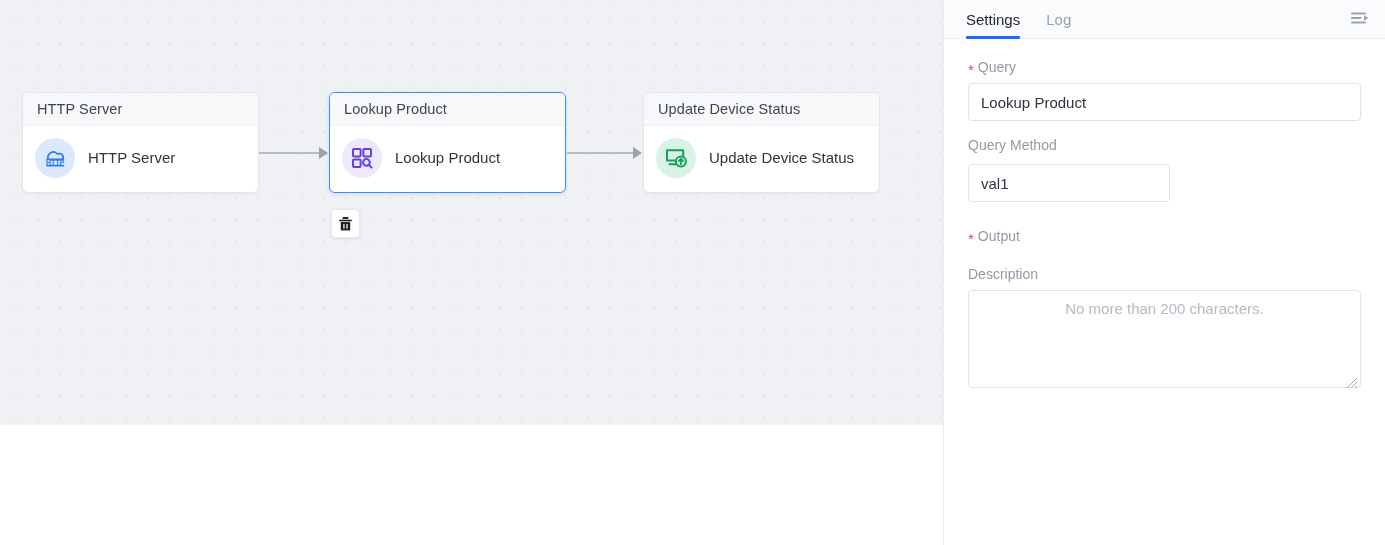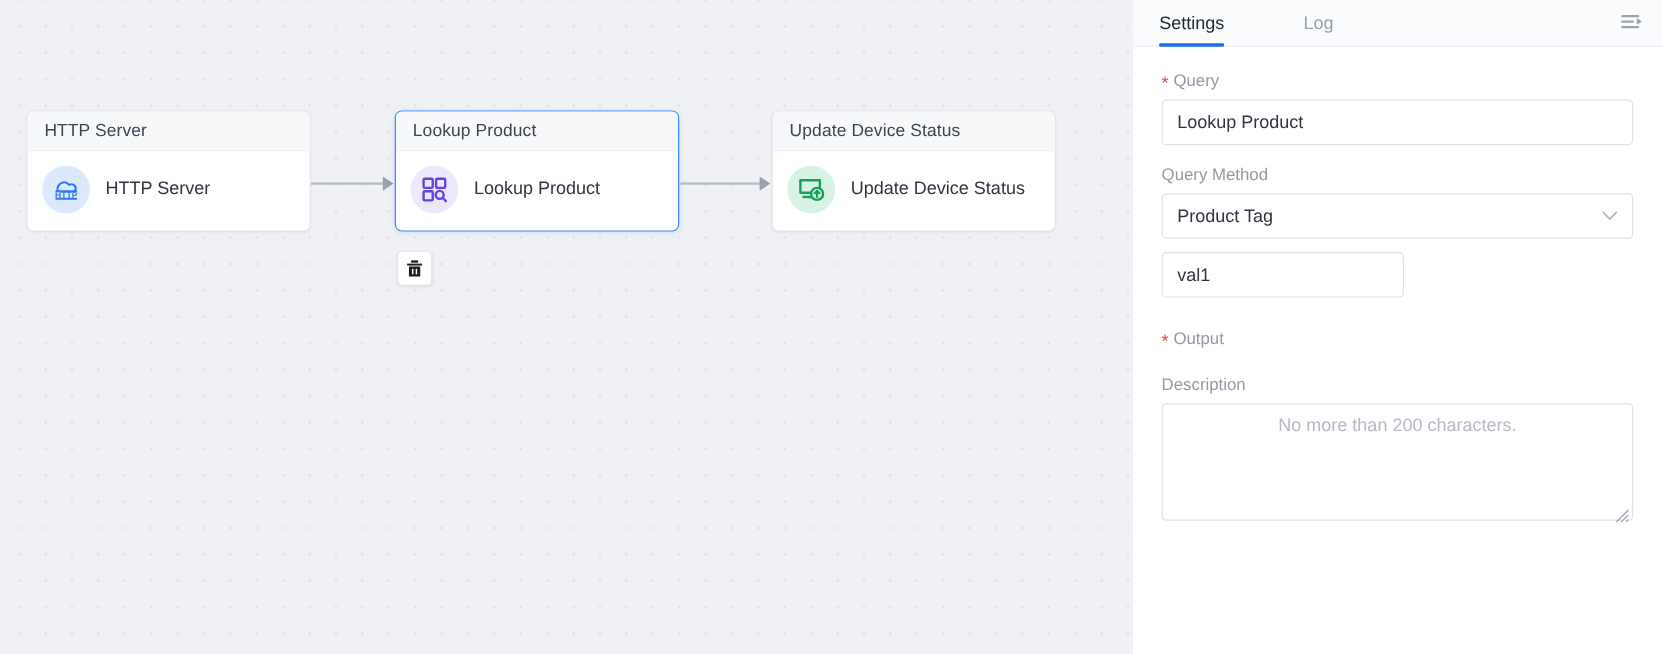--- a/index.html
+++ b/index.html
@@ -7,21 +7,21 @@
     width: 1385px; height: 545px;
     font-family: "Liberation Sans", sans-serif;
     background: #ffffff;
     overflow: hidden;
   }
   .app { position: relative; width: 1385px; height: 545px; display: flex; }
 
   
   .canvas {
     position: relative;
-    width: 943px; height: 545px;
+    width: 943px; height: 425px;
     background-color: #f0f1f4;
     background-image: radial-gradient(circle, #e1e3e9 1.1px, transparent 1.2px);
     background-size: 22px 22px;
     background-position: 5px 11px;
     overflow: hidden;
   }
 
   
   .node {
     position: absolute;
@@ -107,21 +107,20 @@
     background: #ffffff;
     border-left: 1px solid #e9ebef;
   }
   .panel-tabs {
     height: 39px;
     background: #fafbfc;
     border-bottom: 1px solid #eceef2;
     display: flex; align-items: center;
     padding: 0 22px;
     position: relative;
-    gap: 40px;
   }
   .tab {
     position: relative;
     font-size: 15px;
     color: #9aa0ac;
     margin-right: 26px;
     height: 39px;
     display: flex; align-items: center;
     cursor: pointer;
   }
@@ -328,28 +327,20 @@
           <span class="req">*</span>
           <span>Query</span>
         </div>
         <input class="input" type="text" value="Lookup Product" style="">
       </div>
 
       <div class="field">
         <div class="field-label">
           <span>Query Method</span>
         </div>
-        <div class="select">
-          <span>Product Tag</span>
-          <span class="chev">
-            <svg width="13" height="9" viewBox="0 0 13 9">
-              <path d="M1 1.4 L6.5 7 L12 1.4" fill="none" stroke="#b4b9c3" stroke-width="1.5" stroke-linecap="round" stroke-linejoin="round"></path>
-            </svg>
-          </span>
-        </div>
         <div class="kv-row">
           <input class="input" type="text" value="val1" style="">
         </div>
       </div>
 
       <div class="field" style="margin-top:26px;">
         <div class="field-label">
           <span class="req">*</span>
           <span>Output</span>
         </div>

